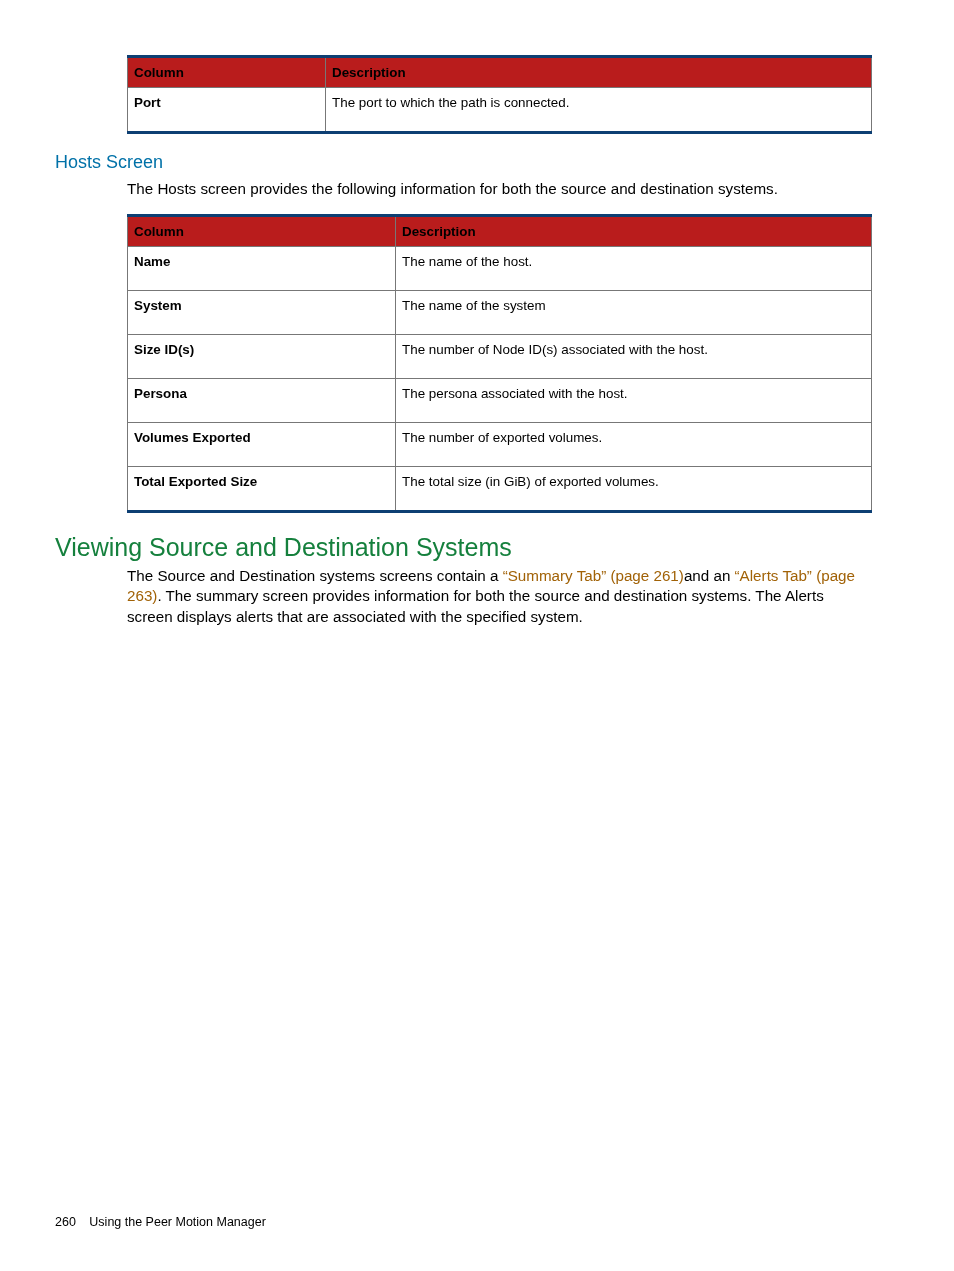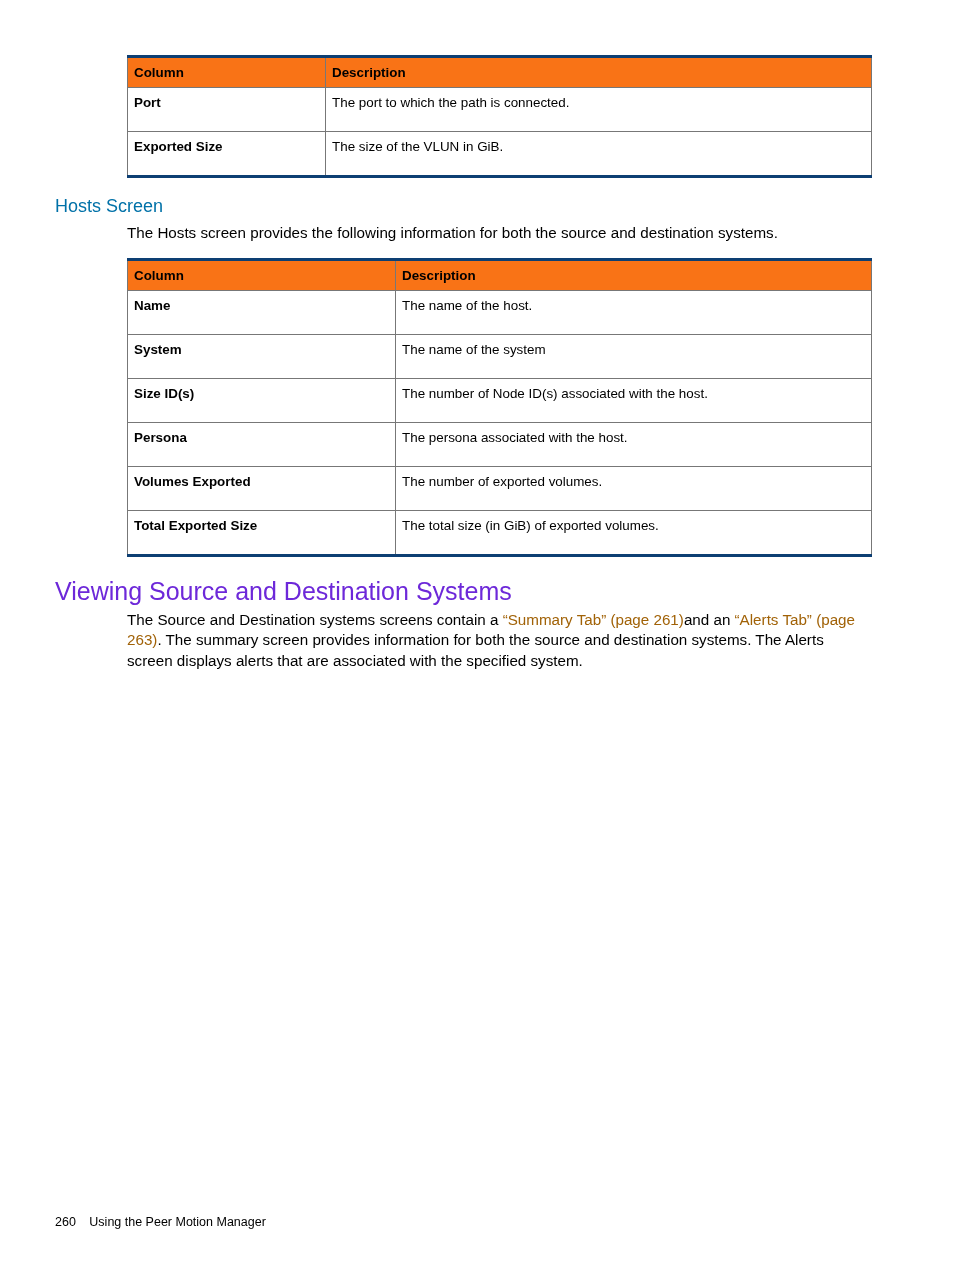--- a/index.html
+++ b/index.html
@@ -28,21 +28,21 @@
     margin-bottom: 12px;
   }
   table.doc th {
     text-align: left;
     font-weight: bold;
     border-top: 3px solid #0d3f73;
     border-bottom: 1px solid #777;
     border-left: 1px solid #777;
     border-right: 1px solid #777;
     padding: 7px 6px 7px 6px;
-    background: #f97316;
+    background: #b91c1c;
   }
   table.doc td {
     border-bottom: 1px solid #777;
     border-left: 1px solid #777;
     border-right: 1px solid #777;
     padding: 7px 6px 21px 6px;
     vertical-align: top;
   }
   table.doc tr:last-child td {
     border-bottom: 3px solid #0d3f73;
@@ -53,21 +53,21 @@
   .t1 th:first-child, .t1 td:first-child { width: 185px; }
   .t2 th:first-child, .t2 td:first-child { width: 255px; }
   h3.subheading {
     color: #0071a8;
     font-weight: normal;
     font-size: 18px;
     margin: 18px 0 6px 0;
     font-family: Arial, Helvetica, sans-serif;
   }
   h2.heading {
-    color: #6d28d9;
+    color: #15803d;
     font-weight: normal;
     font-size: 25px;
     margin: 20px 0 4px 0;
     font-family: Arial, Helvetica, sans-serif;
   }
   p.body {
     font-size: 15.2px;
     line-height: 1.35;
     margin: 4px 0 14px 0;
   }
@@ -94,24 +94,20 @@
       <thead>
         <tr>
           <th>Column</th>
           <th>Description</th>
         </tr>
       </thead>
       <tbody>
         <tr>
           <td class="col-label">Port</td>
           <td>The port to which the path is connected.</td>
-        </tr>
-        <tr>
-          <td class="col-label">Exported Size</td>
-          <td>The size of the VLUN in GiB.</td>
         </tr>
       </tbody>
     </table>
   </div>
 
   <h3 class="subheading">Hosts Screen</h3>
   <div class="content-indent">
     <p class="body">The Hosts screen provides the following information for both the source and destination systems.</p>
 
     <table class="doc t2">

